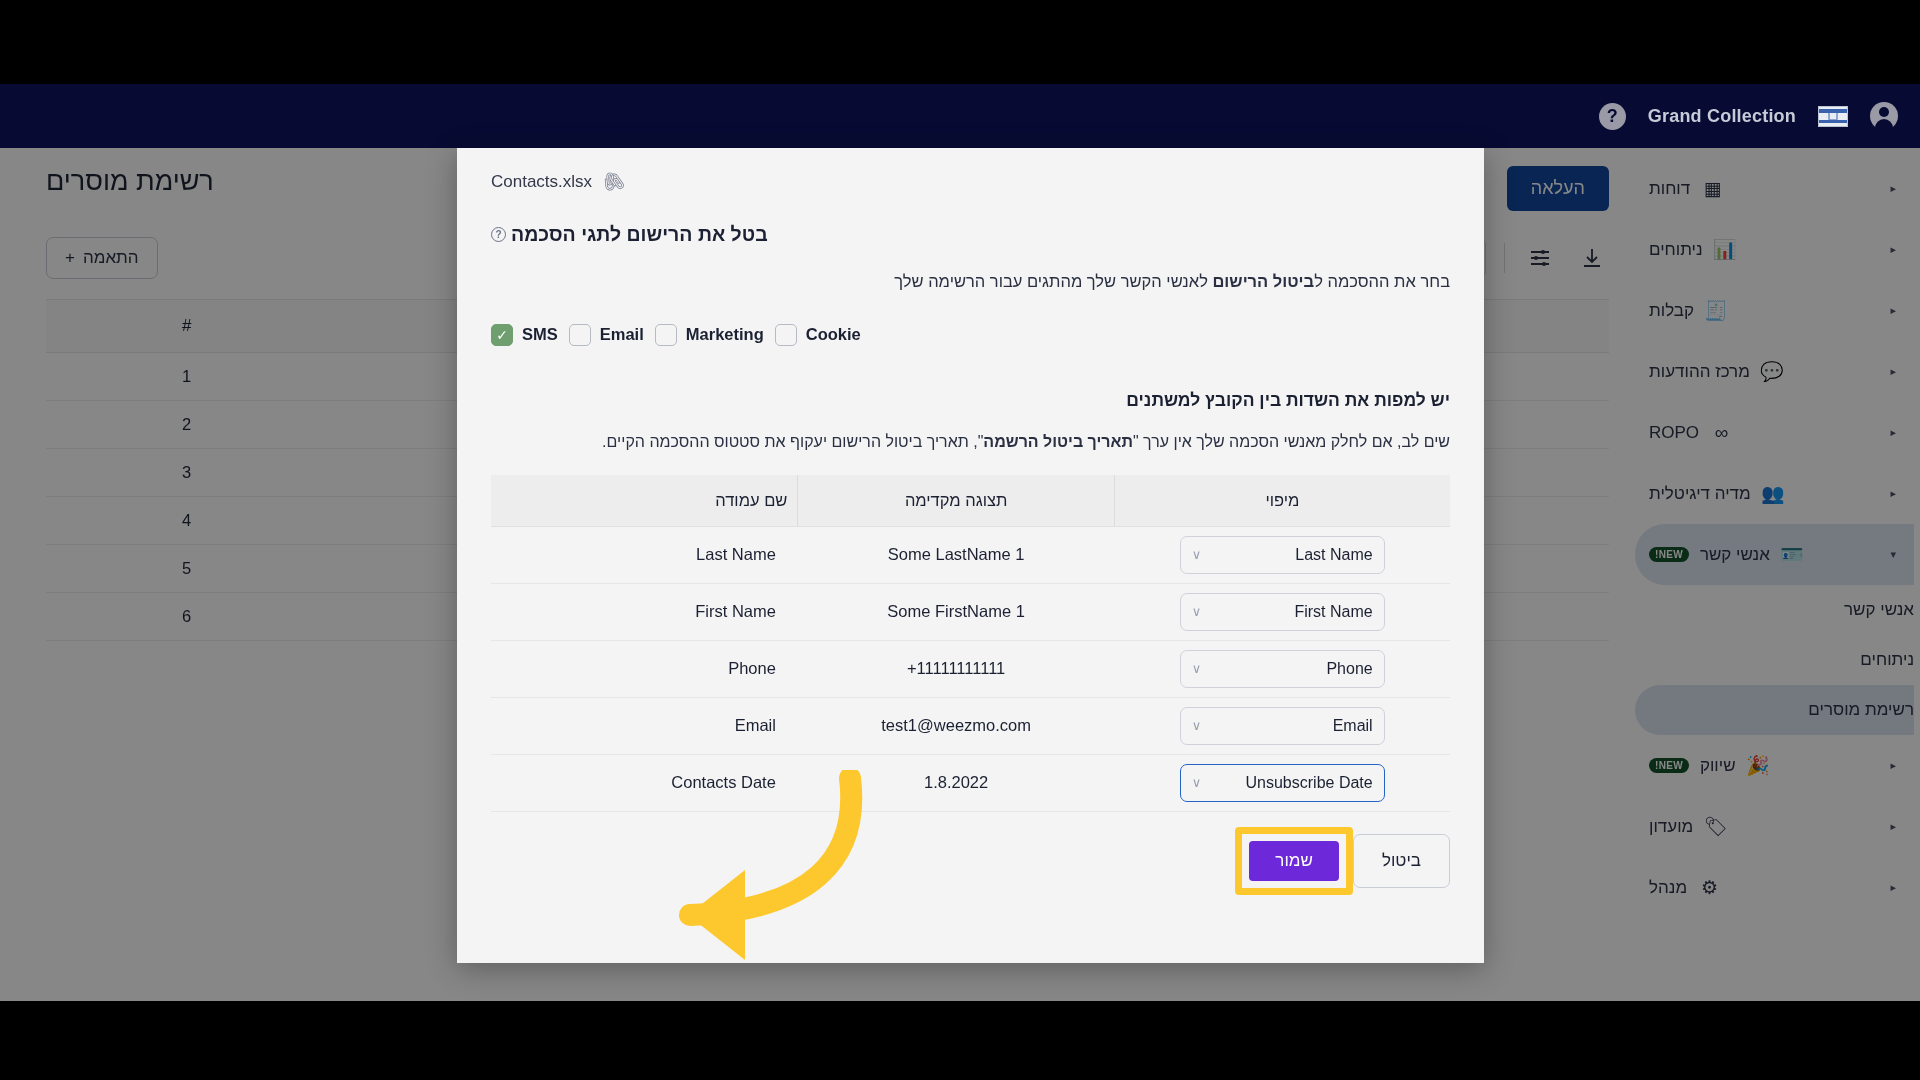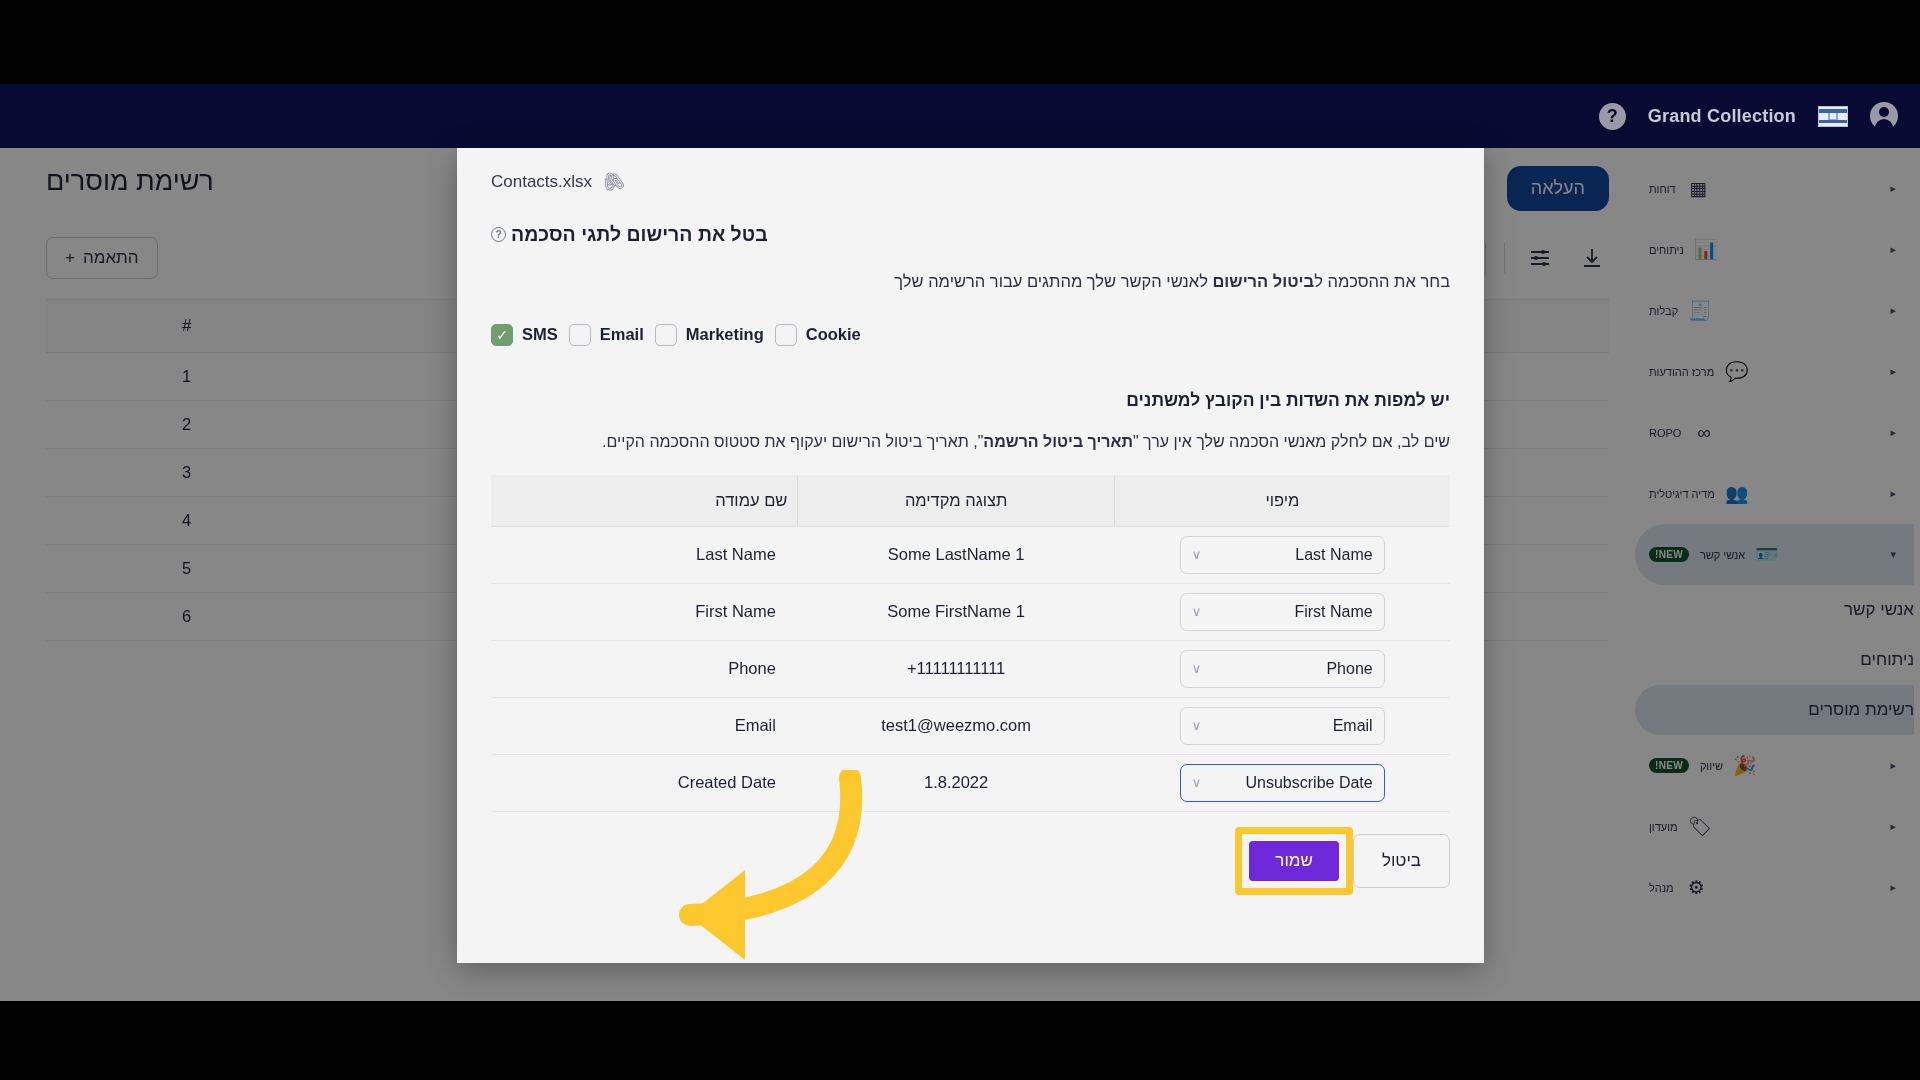--- a/index.html
+++ b/index.html
@@ -77,40 +77,40 @@
   #sidebar {
     position: absolute; right: 0; top: 0; width: 285px; height: 853px;
     background: #ffffff; padding-top: 10px;
   }
   .side-item {
     display: flex; align-items: center; height: 61px;
     padding: 0 18px 0 14px; gap: 11px; cursor: pointer;
     border-radius: 30px 0 0 30px; margin-inline-start: 6px;
   }
   .side-item.active { background: #dde4f1; }
-  .side-label { font-size: 11px; color: #2d3348; white-space: nowrap; }
+  .side-label { font-size: 17px; color: #2d3348; white-space: nowrap; }
   .side-ico { width: 23px; display:flex; align-items:center; justify-content:center; flex:none; font-size: 19px; color:#2d3348; }
   .caret { margin-inline-end: auto; font-size: 11px; color: #4a5068; }
   .newbadge {
     background: #14532d; color: #fff; font-size: 10px; font-weight: 700;
     padding: 2px 6px; border-radius: 8px; letter-spacing: .3px;
   }
   .sub-item {
     height: 50px; display: flex; align-items: center; justify-content: flex-start;
     padding-inline-end: 42px; font-size: 17px; color: #2d3348; cursor: pointer;
     border-radius: 26px 0 0 26px; margin-inline-start: 6px;
   }
   .sub-item.active { background: #dbe2f0; }
 
   
   #main { position: absolute; left: 0; top: 0; right: 285px; height: 853px; padding: 18px 26px 0 46px; }
   .main-head { display: flex; align-items: flex-start; justify-content: space-between; }
   .page-title { font-size: 27px; color: #1e2436; font-weight: 400; }
   .btn-upload {
-    background: #11479e; color: #fff; border: 0; border-radius: 14px;
+    background: #11479e; color: #fff; border: 0; border-radius: 6px;
     font-size: 18px; padding: 12px 24px; cursor: pointer;
     font-family: inherit;
   }
   .toolbar { display: flex; align-items: center; gap: 18px; margin-top: 26px; }
   .tb-icon { width: 34px; height: 34px; color: #2d3348; display:flex; align-items:center; justify-content:center; cursor:pointer; }
   .divider-v { width: 1px; height: 30px; background: #d6d9e0; }
   .search-box {
     flex: 1; max-width: 560px; height: 40px; border: 1px solid #d2d6de; border-radius: 7px;
     display: flex; align-items: center; gap: 9px; padding: 0 13px; background: #fff;
   }
@@ -507,21 +507,21 @@
           <td class="c-name">Email</td>
         </tr>
         <tr>
           <td class="c-map">
             <span class="sel focused">
               <span class="chev">∨</span>
               <span class="sv">Unsubscribe Date</span>
             </span>
           </td>
           <td class="c-prev">1.8.2022</td>
-          <td class="c-name">Created Date</td>
+          <td class="c-name">Contacts Date</td>
         </tr>
       </tbody>
     </table>
 
     <div class="modal-actions">
       <div id="save-wrap">
         <button class="btn-save">שמור</button>
         <div id="save-highlight"></div>
       </div>
       <button class="btn-cancel">ביטול</button>

